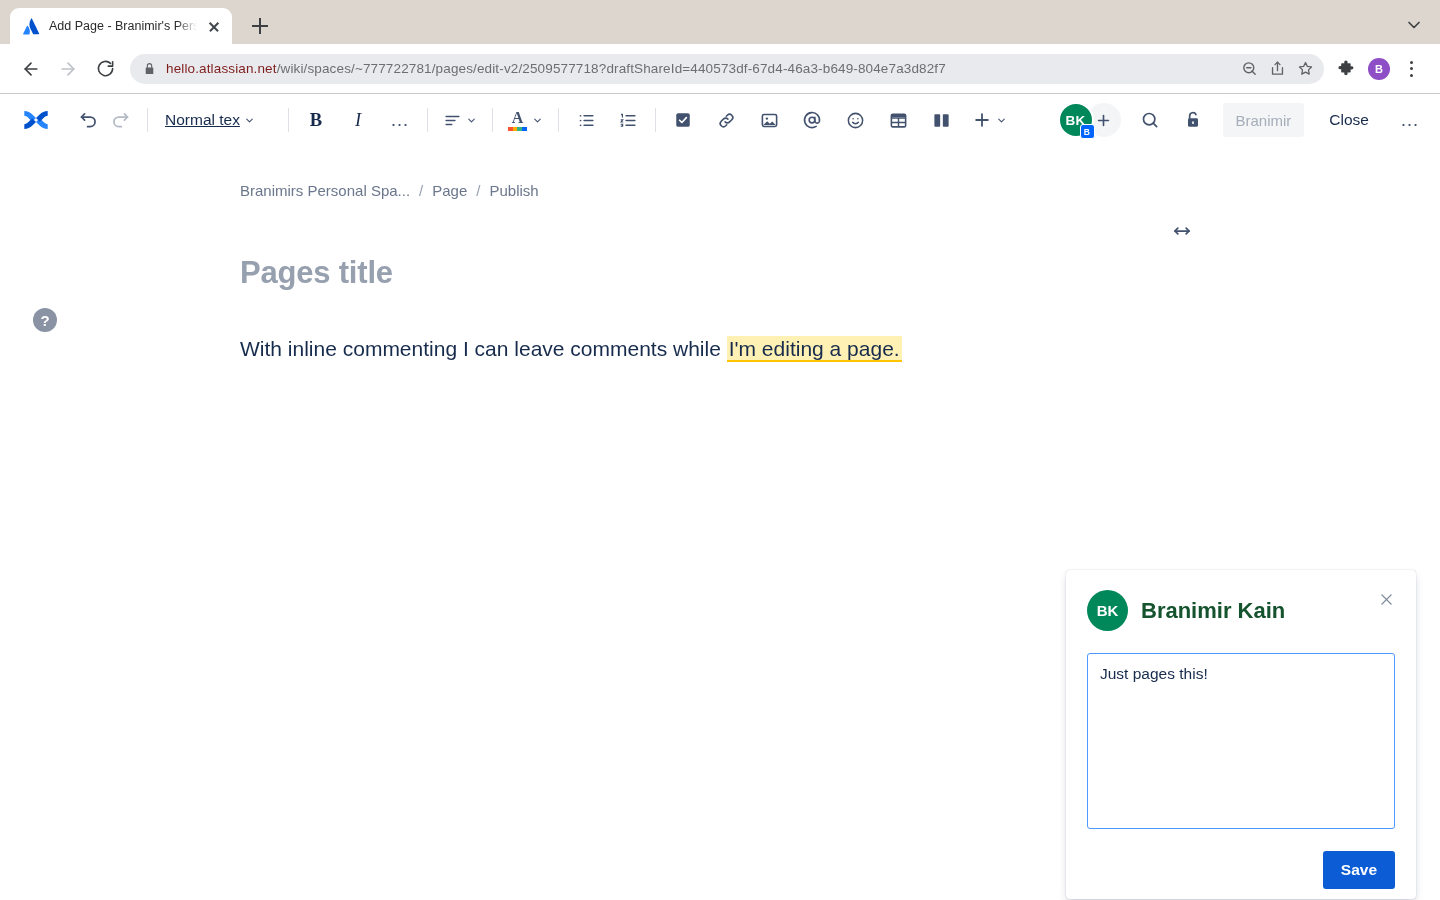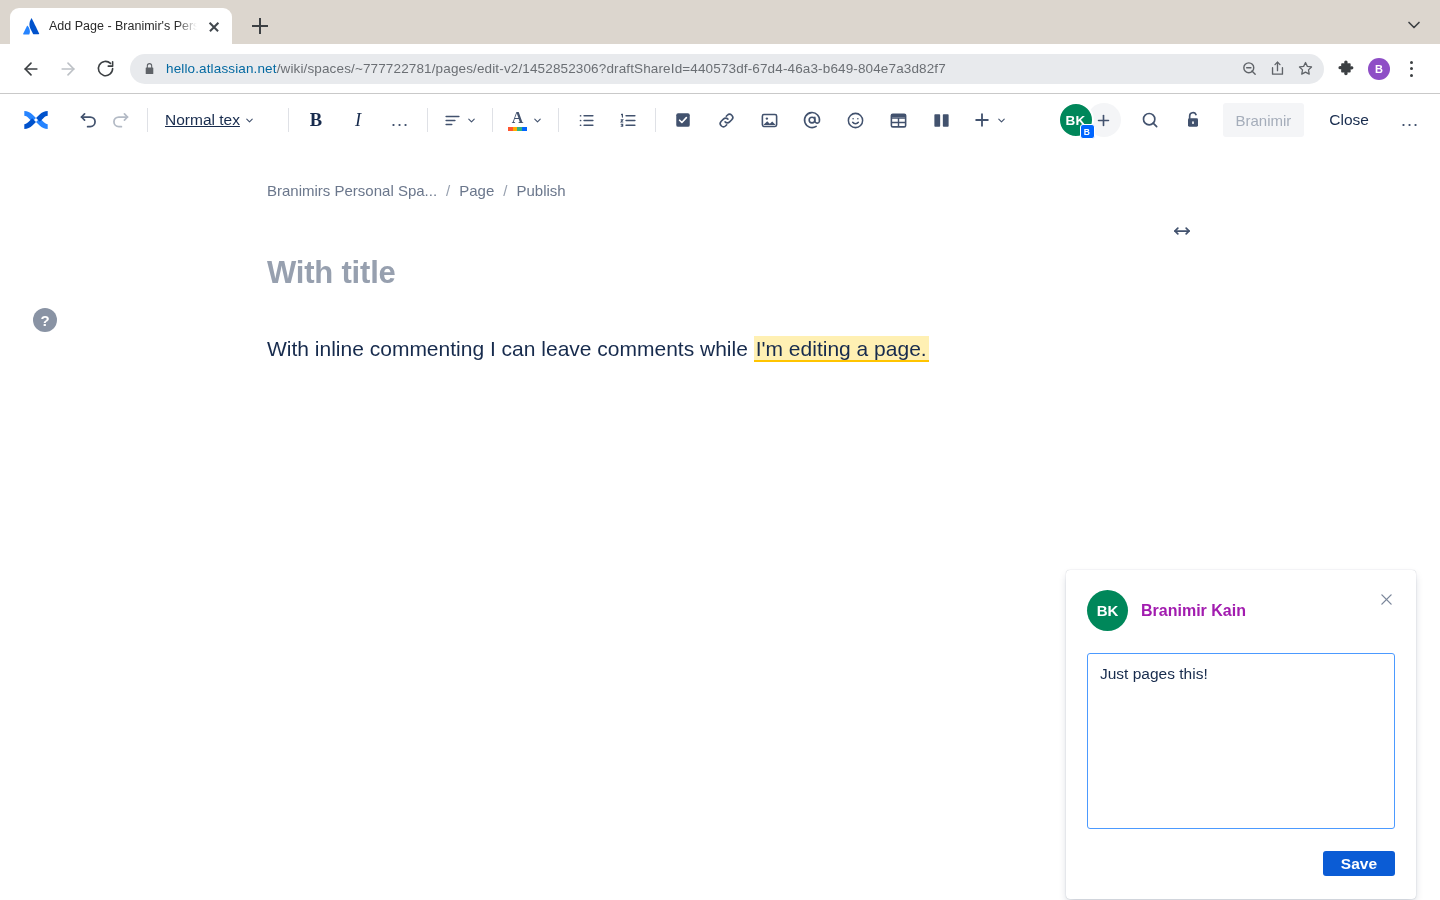--- a/index.html
+++ b/index.html
@@ -92,21 +92,21 @@
     position: relative;
   }
   .omni-lock { width: 13px; height: 15px; flex: 0 0 13px; }
   .omni-url {
     font-size: 13.5px;
     color: #6b6f74;
     white-space: nowrap;
     overflow: hidden;
     letter-spacing: 0.01em;
   }
-  .omni-url .host { color: #0369a1; }
+  .omni-url .host { color: #7f1d1d; }
   .omni-actions {
     position: absolute; right: 6px; top: 0; height: 30px;
     display: flex; align-items: center; gap: 2px;
   }
   .omni-icon { width: 26px; height: 26px; display: flex; align-items: center; justify-content: center; }
 
   .chrome-right { display: flex; align-items: center; gap: 2px; margin-left: 8px; }
   .chrome-icon { width: 30px; height: 30px; display: flex; align-items: center; justify-content: center; }
   .profile-av {
     width: 22px; height: 22px; border-radius: 50%;
@@ -177,21 +177,21 @@
     font-size: 15px; display: flex; align-items: center;
     margin-left: 14px;
   }
   .btn-close {
     height: 34px; padding: 0 13px; border-radius: 3px;
     color: #172b4d; font-size: 15.5px;
     display: flex; align-items: center; margin-left: 12px;
   }
   .tb-more { margin-left: 12px; }
 
-  .page-area { position: relative; padding-left: 27px; }
+  .page-area { position: relative; }
   .breadcrumb {
     display: flex; align-items: center; gap: 9px;
     margin: 36px 0 0 240px;
     font-size: 15px; color: #6b778c;
   }
   .crumb-sep { color: #97a0af; }
   .crumb-trunc { max-width: 205px; overflow: hidden; white-space: nowrap; }
 
   .width-toggle {
     position: absolute; right: 245px; top: 36px;
@@ -234,42 +234,42 @@
     box-shadow: 0 4px 8px -2px rgba(9,30,66,0.25), 0 0 1px rgba(9,30,66,0.31);
     padding: 20px 21px 0 21px;
   }
   .cp-head { display: flex; align-items: center; gap: 13px; position: relative; }
   .cp-avatar {
     width: 41px; height: 41px; border-radius: 50%;
     background: #00875a; color: #fff;
     font-size: 15px; font-weight: bold;
     display: flex; align-items: center; justify-content: center;
   }
-  .cp-name { font-size: 16px; font-weight: bold; color: #a21caf; text-align: center; }
+  .cp-name { font-size: 22px; font-weight: bold; color: #14532d; text-align: center; }
   .cp-close {
     position: absolute; right: -3px; top: -3px;
     width: 24px; height: 24px;
     display: flex; align-items: center; justify-content: center;
   }
   .cp-textarea {
     margin-top: 22px;
     height: 176px;
     border: 1.6px solid #4c9aff;
     border-radius: 3px;
     padding: 11px 12px;
     font-size: 15.5px;
     color: #172b4d;
     background: #fff;
     overflow: hidden;
   }
   .cp-actions { display: flex; justify-content: flex-end; margin-top: 22px; }
   .btn-save {
     background: #0b5cd5; color: #fff;
     font-size: 15.5px; font-weight: bold;
-    height: 25px; padding: 0 18px;
+    height: 38px; padding: 0 18px;
     border: none; border-radius: 3px;
     font-family: "Liberation Sans", sans-serif;
   }
 </style>
 </head>
 <body>
 
 <div class="browser">
 
   <div class="tabstrip">
@@ -304,21 +304,21 @@
       <svg width="19" height="19" viewBox="0 0 24 24" fill="none" stroke="#3c4043" stroke-width="2" stroke-linecap="round" stroke-linejoin="round">
         <path d="M21 12a9 9 0 1 1-2.7-6.4"></path>
           <path d="M21 3.5V9h-5.5"></path>
       </svg>
     </div>
 
     <div class="omnibox">
       <svg class="omni-lock" viewBox="0 0 24 24" fill="#5f6368">
         <path d="M12 2a5 5 0 0 0-5 5v3H6a1 1 0 0 0-1 1v10a1 1 0 0 0 1 1h12a1 1 0 0 0 1-1V11a1 1 0 0 0-1-1h-1V7a5 5 0 0 0-5-5zm0 2a3 3 0 0 1 3 3v3H9V7a3 3 0 0 1 3-3z"></path>
       </svg>
-      <span class="omni-url"><span class="host">hello.atlassian.net</span><span>/wiki/spaces/~777722781/pages/edit-v2/1452852306?draftShareId=440573df-67d4-46a3-b649-804e7a3d82f7</span></span>
+      <span class="omni-url"><span class="host">hello.atlassian.net</span><span>/wiki/spaces/~777722781/pages/edit-v2/2509577718?draftShareId=440573df-67d4-46a3-b649-804e7a3d82f7</span></span>
       <div class="omni-actions">
         <div class="omni-icon">
           <svg width="17" height="17" viewBox="0 0 24 24" fill="none" stroke="#5f6368" stroke-width="2" stroke-linecap="round">
             <circle cx="11" cy="11" r="7"></circle>
               <path d="M20 20l-4.5-4.5"></path>
               <path d="M8 11h6"></path>
           </svg>
         </div>
         <div class="omni-icon">
           <svg width="17" height="17" viewBox="0 0 24 24" fill="none" stroke="#5f6368" stroke-width="1.9" stroke-linecap="round" stroke-linejoin="round">
@@ -545,21 +545,21 @@
       </div>
 
       <div class="width-toggle">
         <svg width="20" height="20" viewBox="0 0 24 24" fill="none" stroke="#42526e" stroke-width="2.1" stroke-linecap="round" stroke-linejoin="round">
           <path d="M3.5 12h17"></path>
             <path d="M7 8.5L3.5 12 7 15.5"></path>
             <path d="M17 8.5L20.5 12 17 15.5"></path>
         </svg>
       </div>
 
-      <div class="page-title">With title</div>
+      <div class="page-title">Pages title</div>
 
       <div class="page-body">
         <span>With inline commenting I can leave comments while </span><span class="hl">I'm editing a page.</span>
       </div>
 
       <div class="help-btn">
         <span>?</span>
       </div>
 
       <div class="comment-popup">

